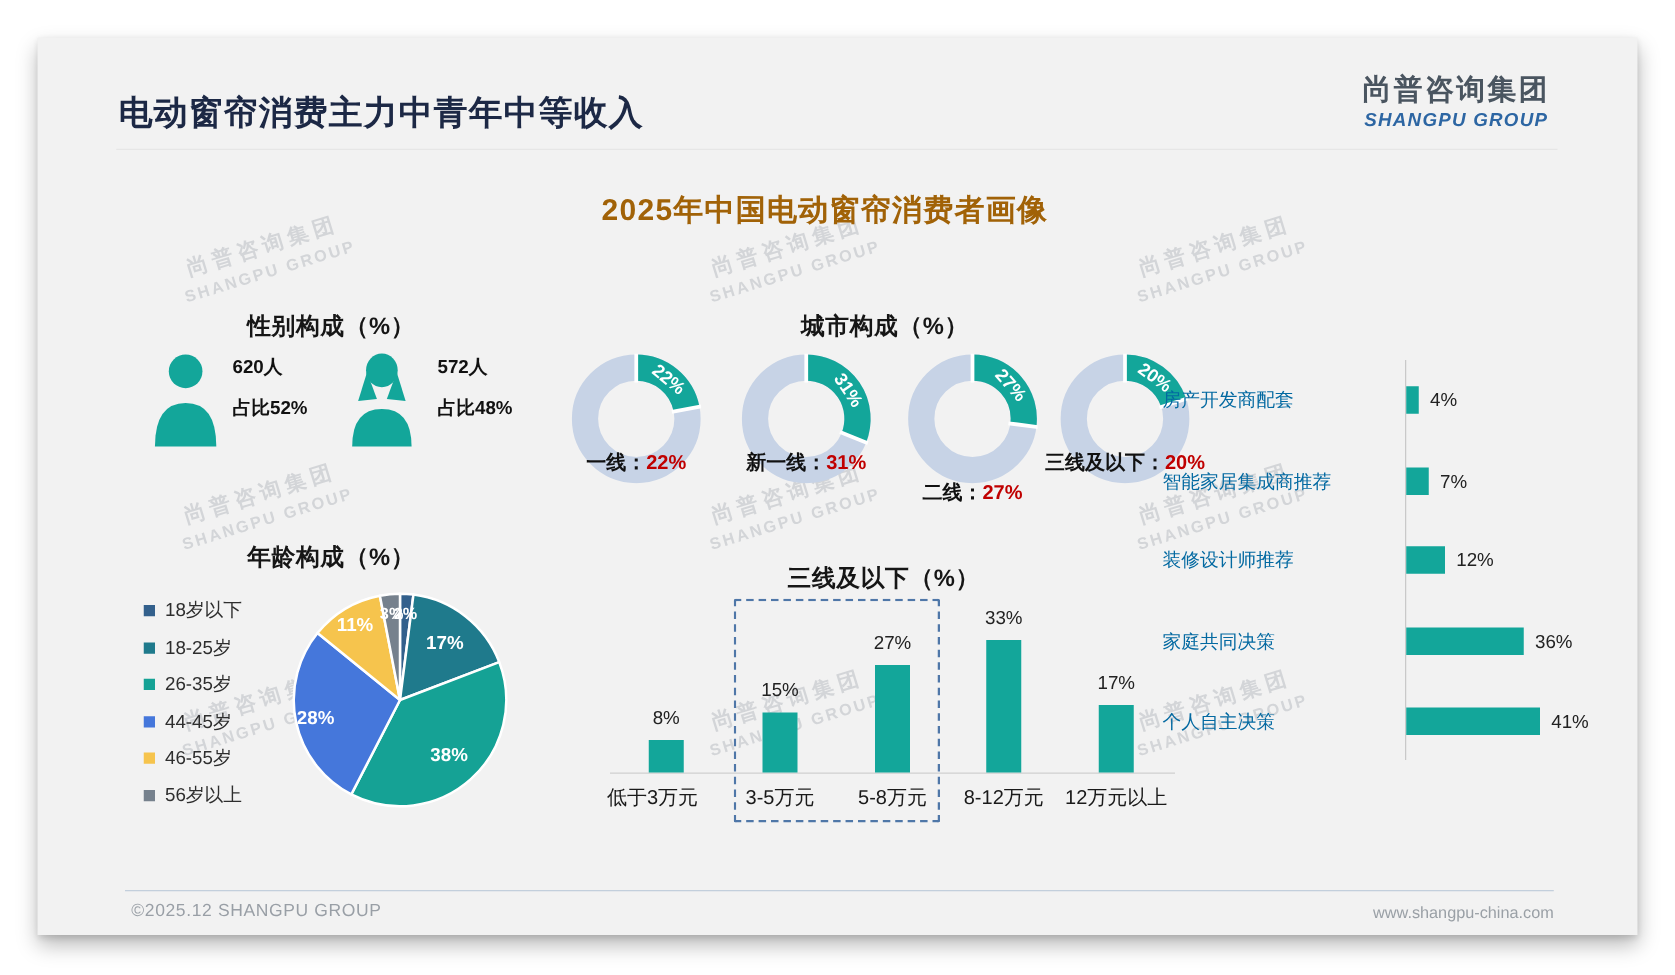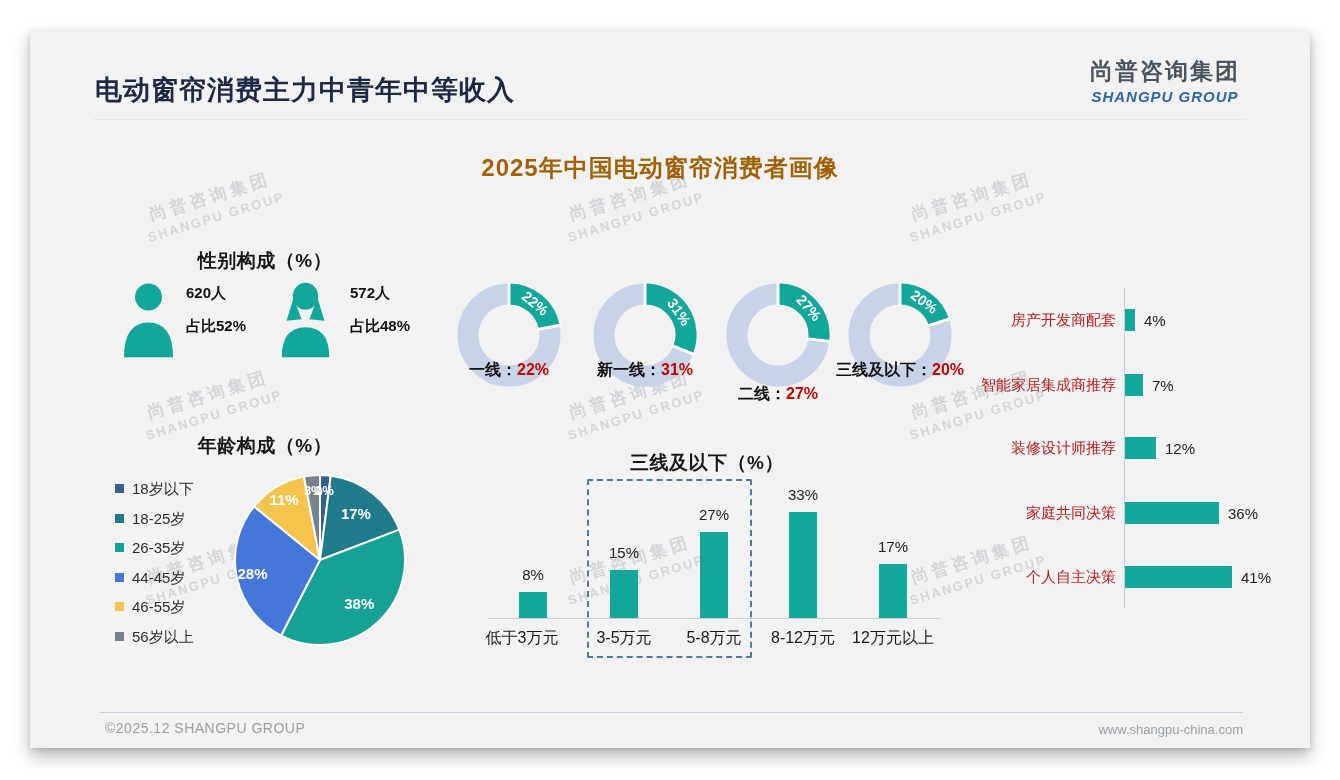--- a/index.html
+++ b/index.html
@@ -44,21 +44,21 @@
   .city-name{font-weight:800;font-size:16px;color:#111;}
   .city-val{font-weight:800;font-size:16px;color:var(--red,#C00000);}
   
   .baseline{position:absolute;background:#cfcfcf;}
   .bar{position:absolute;background:var(--teal,#13A69A);}
   .bar-val{position:absolute;font-size:15px;color:#222;text-align:center;width:60px;}
   .bar-cat{position:absolute;font-size:16px;color:#1a1a1a;text-align:center;width:100px;white-space:nowrap;}
   .dashed-box{position:absolute;border:2px dashed var(--dash,#4F77A8);border-radius:2px;}
   
   .axis{position:absolute;background:#c9c9c9;}
-  .dec-label{position:absolute;font-size:15px;color:#b91c1c;text-align:right;width:186px;white-space:nowrap;}
+  .dec-label{position:absolute;font-size:15px;color:#0369a1;text-align:left;width:186px;white-space:nowrap;}
   .dec-bar{position:absolute;background:var(--teal,#13A69A);}
   .dec-val{position:absolute;font-size:15px;color:#222;}
   
   .footer-note{position:absolute;left:75px;top:658px;font-size:13px;color:#8FA3BC;letter-spacing:.5px;}
   .footer-line{position:absolute;left:70px;top:682px;width:1143px;height:1px;background:#A9BCCF;opacity:.65;}
   .copyright{position:absolute;left:75px;top:690px;font-size:14px;color:#999FA6;letter-spacing:.5px;}
   .site{position:absolute;left:1020px;top:692px;width:193px;text-align:right;font-size:13px;color:#9AA0A6;}
 </style>
 </head>
 <body>
@@ -167,20 +167,21 @@
         <path d="M90,90 L73.91,6.54 A85,85 0 0 1 90.00,5.00 Z" fill="#76818D" stroke="#ffffff" stroke-width="2" stroke-linejoin="round"></path>
         <text x="94.4" y="20.1" text-anchor="middle" dy="5" font-size="13" font-weight="bold" fill="#ffffff">2%</text>
         <text x="125.9" y="44.4" text-anchor="middle" dy="5" font-size="15" font-weight="bold" fill="#ffffff">17%</text>
         <text x="129.3" y="134.0" text-anchor="middle" dy="5" font-size="15" font-weight="bold" fill="#ffffff">38%</text>
         <text x="22.5" y="104.1" text-anchor="middle" dy="5" font-size="15" font-weight="bold" fill="#ffffff">28%</text>
         <text x="54.0" y="29.9" text-anchor="middle" dy="5" font-size="15" font-weight="bold" fill="#ffffff">11%</text>
         <text x="83.3" y="20.3" text-anchor="middle" dy="5" font-size="13" font-weight="bold" fill="#ffffff">3%</text>
       </svg>
     </div>
 
+  <div class="sec-title t-city">城市构成（%）</div>
   <div id="city">
       <svg width="104" height="104" viewBox="0 0 104 104" style="position: absolute; left: 427px; top: 253px;">
         <circle cx="52" cy="52" r="41" fill="none" stroke="#C7D3E6" stroke-width="21"></circle>
         <path d="M52.00,11.00 A41,41 0 0 1 92.27,44.32" fill="none" stroke="#13A69A" stroke-width="21"></path>
         <line x1="52" y1="23" x2="52" y2="-1" stroke="#ffffff" stroke-width="3"></line>
         <line x1="80.48633027113198" y1="46.565941877013984" x2="104.06122428862051" y2="42.068790326956595" stroke="#ffffff" stroke-width="3"></line>
         <text x="78.1" y="20.4" text-anchor="middle" dy="5" font-size="14.5" font-weight="bold" fill="#ffffff" transform="rotate(39.6 78.1 20.4)">22%</text>
       </svg>
       <div class="donut-caption" style="position: absolute; left: 394px; top: 330px; width: 170px; text-align: center;"><span class="city-name">一线：</span><span class="city-val">22%</span></div>
       <svg width="104" height="104" viewBox="0 0 104 104" style="position: absolute; left: 563px; top: 253px;">

